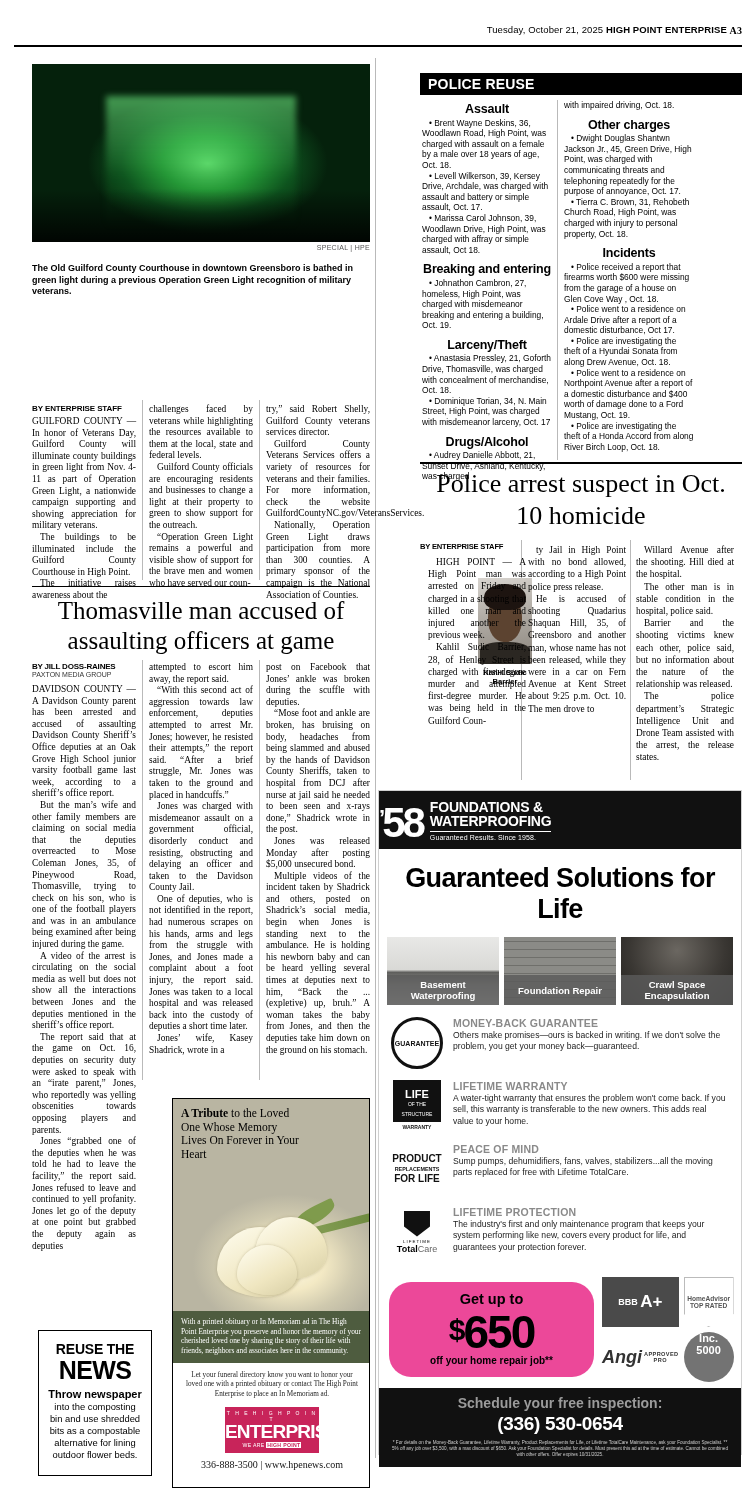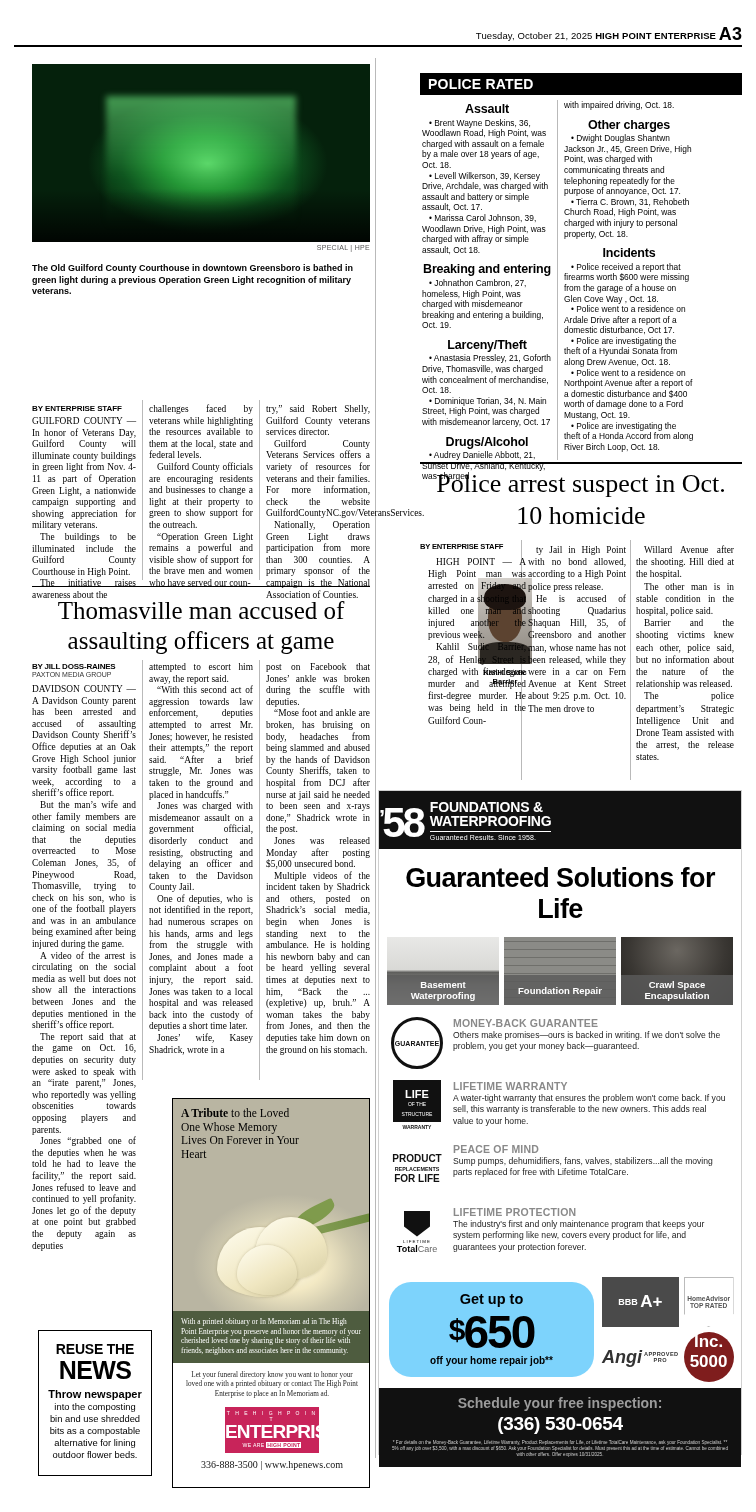--- a/index.html
+++ b/index.html
@@ -13,21 +13,21 @@
   .page { position: relative; width: 756px; height: 1512px; }
 
   
   .masthead {
     position: absolute; left: 0; top: 24px; width: 756px;
     text-align: right; padding-right: 14px;
     font-size: 9.5px; letter-spacing: .1px;
   }
   .masthead .md-date { font-family: "Liberation Sans", sans-serif; }
   .masthead .md-paper { font-weight: bold; }
-  .masthead .md-page { font-weight: bold; font-size: 18px; vertical-align: -1px; }
+  .masthead .md-page { font-weight: bold; font-size: 10px; vertical-align: -1px; font-family: Liberation Serif, serif; }
   .mast-rule {
     position: absolute; left: 14px; top: 45px; width: 728px; height: 1.5px;
     background: #000;
   }
 
   
   .vrule { position: absolute; width: 1px; background: #b9b9b9; }
 
   
   .photo-main {
@@ -261,38 +261,38 @@
     clip-path: polygon(0 0,100% 0,100% 62%,50% 100%,0 62%);
   }
   .bg-tc .l { font-size: 4.4px; letter-spacing: 1px; font-weight: normal; }
   .bg-tc .t span { font-weight: normal; color: #666; }
   .feat .txt { flex: 1; }
   .feat .ft { font-size: 10.5px; font-weight: bold; color: #8a8a8a; letter-spacing: .2px; }
   .feat .fd { font-size: 8.6px; line-height: 11.4px; color: #222; margin-top: 1px; }
 
   .offer { display: flex; align-items: center; padding: 4px 10px 6px; gap: 8px; }
   .offer-box {
-    flex: 0 0 205px; background: #7dd3fc; border-radius: 22px;
+    flex: 0 0 205px; background: #ec4899; border-radius: 22px;
     text-align: center; padding: 9px 6px 11px;
   }
   .offer-box .o1 { font-size: 14.5px; font-weight: bold; }
   .offer-box .o2 { font-size: 46px; font-weight: bold; line-height: 46px; letter-spacing: -2px; }
   .offer-box .o2 .d { font-size: 30px; vertical-align: 8px; }
   .offer-box .o3 { font-size: 10px; font-weight: bold; }
   .badges { flex: 1; display: grid; grid-template-columns: 1fr 1fr; gap: 5px; }
   .bdg { height: 50px; display: flex; align-items: center; justify-content: center;
          font-size: 8px; font-weight: bold; text-align: center; }
   .bdg-bbb { background: #4a4a4a; color: #fff; font-size: 9px; }
   .bdg-bbb .plus { font-size: 17px; }
   .bdg-ha { background: #fff; color: #555; border: 1px solid #bbb; font-size: 6.6px;
             clip-path: polygon(0 0,100% 0,100% 74%,50% 100%,0 74%); }
   .bdg-angi { background: #fff; color: #333; font-size: 18px; font-style: italic; }
   .bdg-angi .sub { font-size: 5.6px; font-style: normal; letter-spacing: .4px; }
-  .bdg-inc { background: #7f1d1d; color: #fff; border-radius: 50%; width: 50px; height: 50px;
-             margin: 0 auto; font-size: 17px; }
+  .bdg-inc { background: #737373; color: #fff; border-radius: 50%; width: 50px; height: 50px;
+             margin: 0 auto; font-size: 11px; }
   .ad58-foot { background: #111; color: #fff; text-align: center; padding: 7px 10px 8px; }
   .ad58-foot .f1 { font-size: 14px; font-weight: bold; color: #9b9b9b; }
   .ad58-foot .f2 { font-size: 19px; font-weight: bold; letter-spacing: -.3px; margin-top: 2px; }
   .ad58-foot .f3 { font-size: 4.6px; line-height: 6.2px; color: #cfcfcf; margin-top: 5px; }
 </style>
 </head>
 <body>
 
 <div class="page">
 
@@ -380,21 +380,21 @@
     <div class="obit-green">With a printed obituary or In Memoriam ad in The High Point Enterprise you preserve and honor the memory of your cherished loved one by sharing the story of their life with friends, neighbors and associates here in the community.</div>
     <div class="obit-sub">Let your funeral directory know you want to honor your loved one with a printed obituary or contact The High Point Enterprise to place an In Memoriam ad.</div>
     <div class="ent-logo">
       <div class="e1">T H E   H I G H   P O I N T</div>
       <div class="e2">ENTERPRISE</div>
       <div class="e3"><span>WE ARE </span><b>HIGH POINT</b></div>
     </div>
     <div class="obit-contact">336-888-3500  |  www.hpenews.com</div>
   </div>
 
-  <div class="police-bar">POLICE RATED</div>
+  <div class="police-bar">POLICE REUSE</div>
 
   <div class="pr-col prc1">
     <div class="sec first">Assault</div>
     <p>• Brent Wayne Deskins, 36, Woodlawn Road, High Point, was charged with assault on a female by a male over 18 years of age, Oct. 18.</p>
     <p>• Levell Wilkerson, 39, Kersey Drive, Archdale, was charged with assault and battery or simple assault, Oct. 17.</p>
     <p>• Marissa Carol Johnson, 39, Woodlawn Drive, High Point, was charged with affray or simple assault, Oct 18.</p>
     <div class="sec">Breaking and entering</div>
     <p>• Johnathon Cambron, 27, homeless, High Point, was charged with misdemeanor breaking and entering a building, Oct. 19.</p>
     <div class="sec">Larceny/Theft</div>
     <p>• Anastasia Pressley, 21, Goforth Drive, Thomasville, was charged with concealment of merchandise, Oct. 18.</p>

